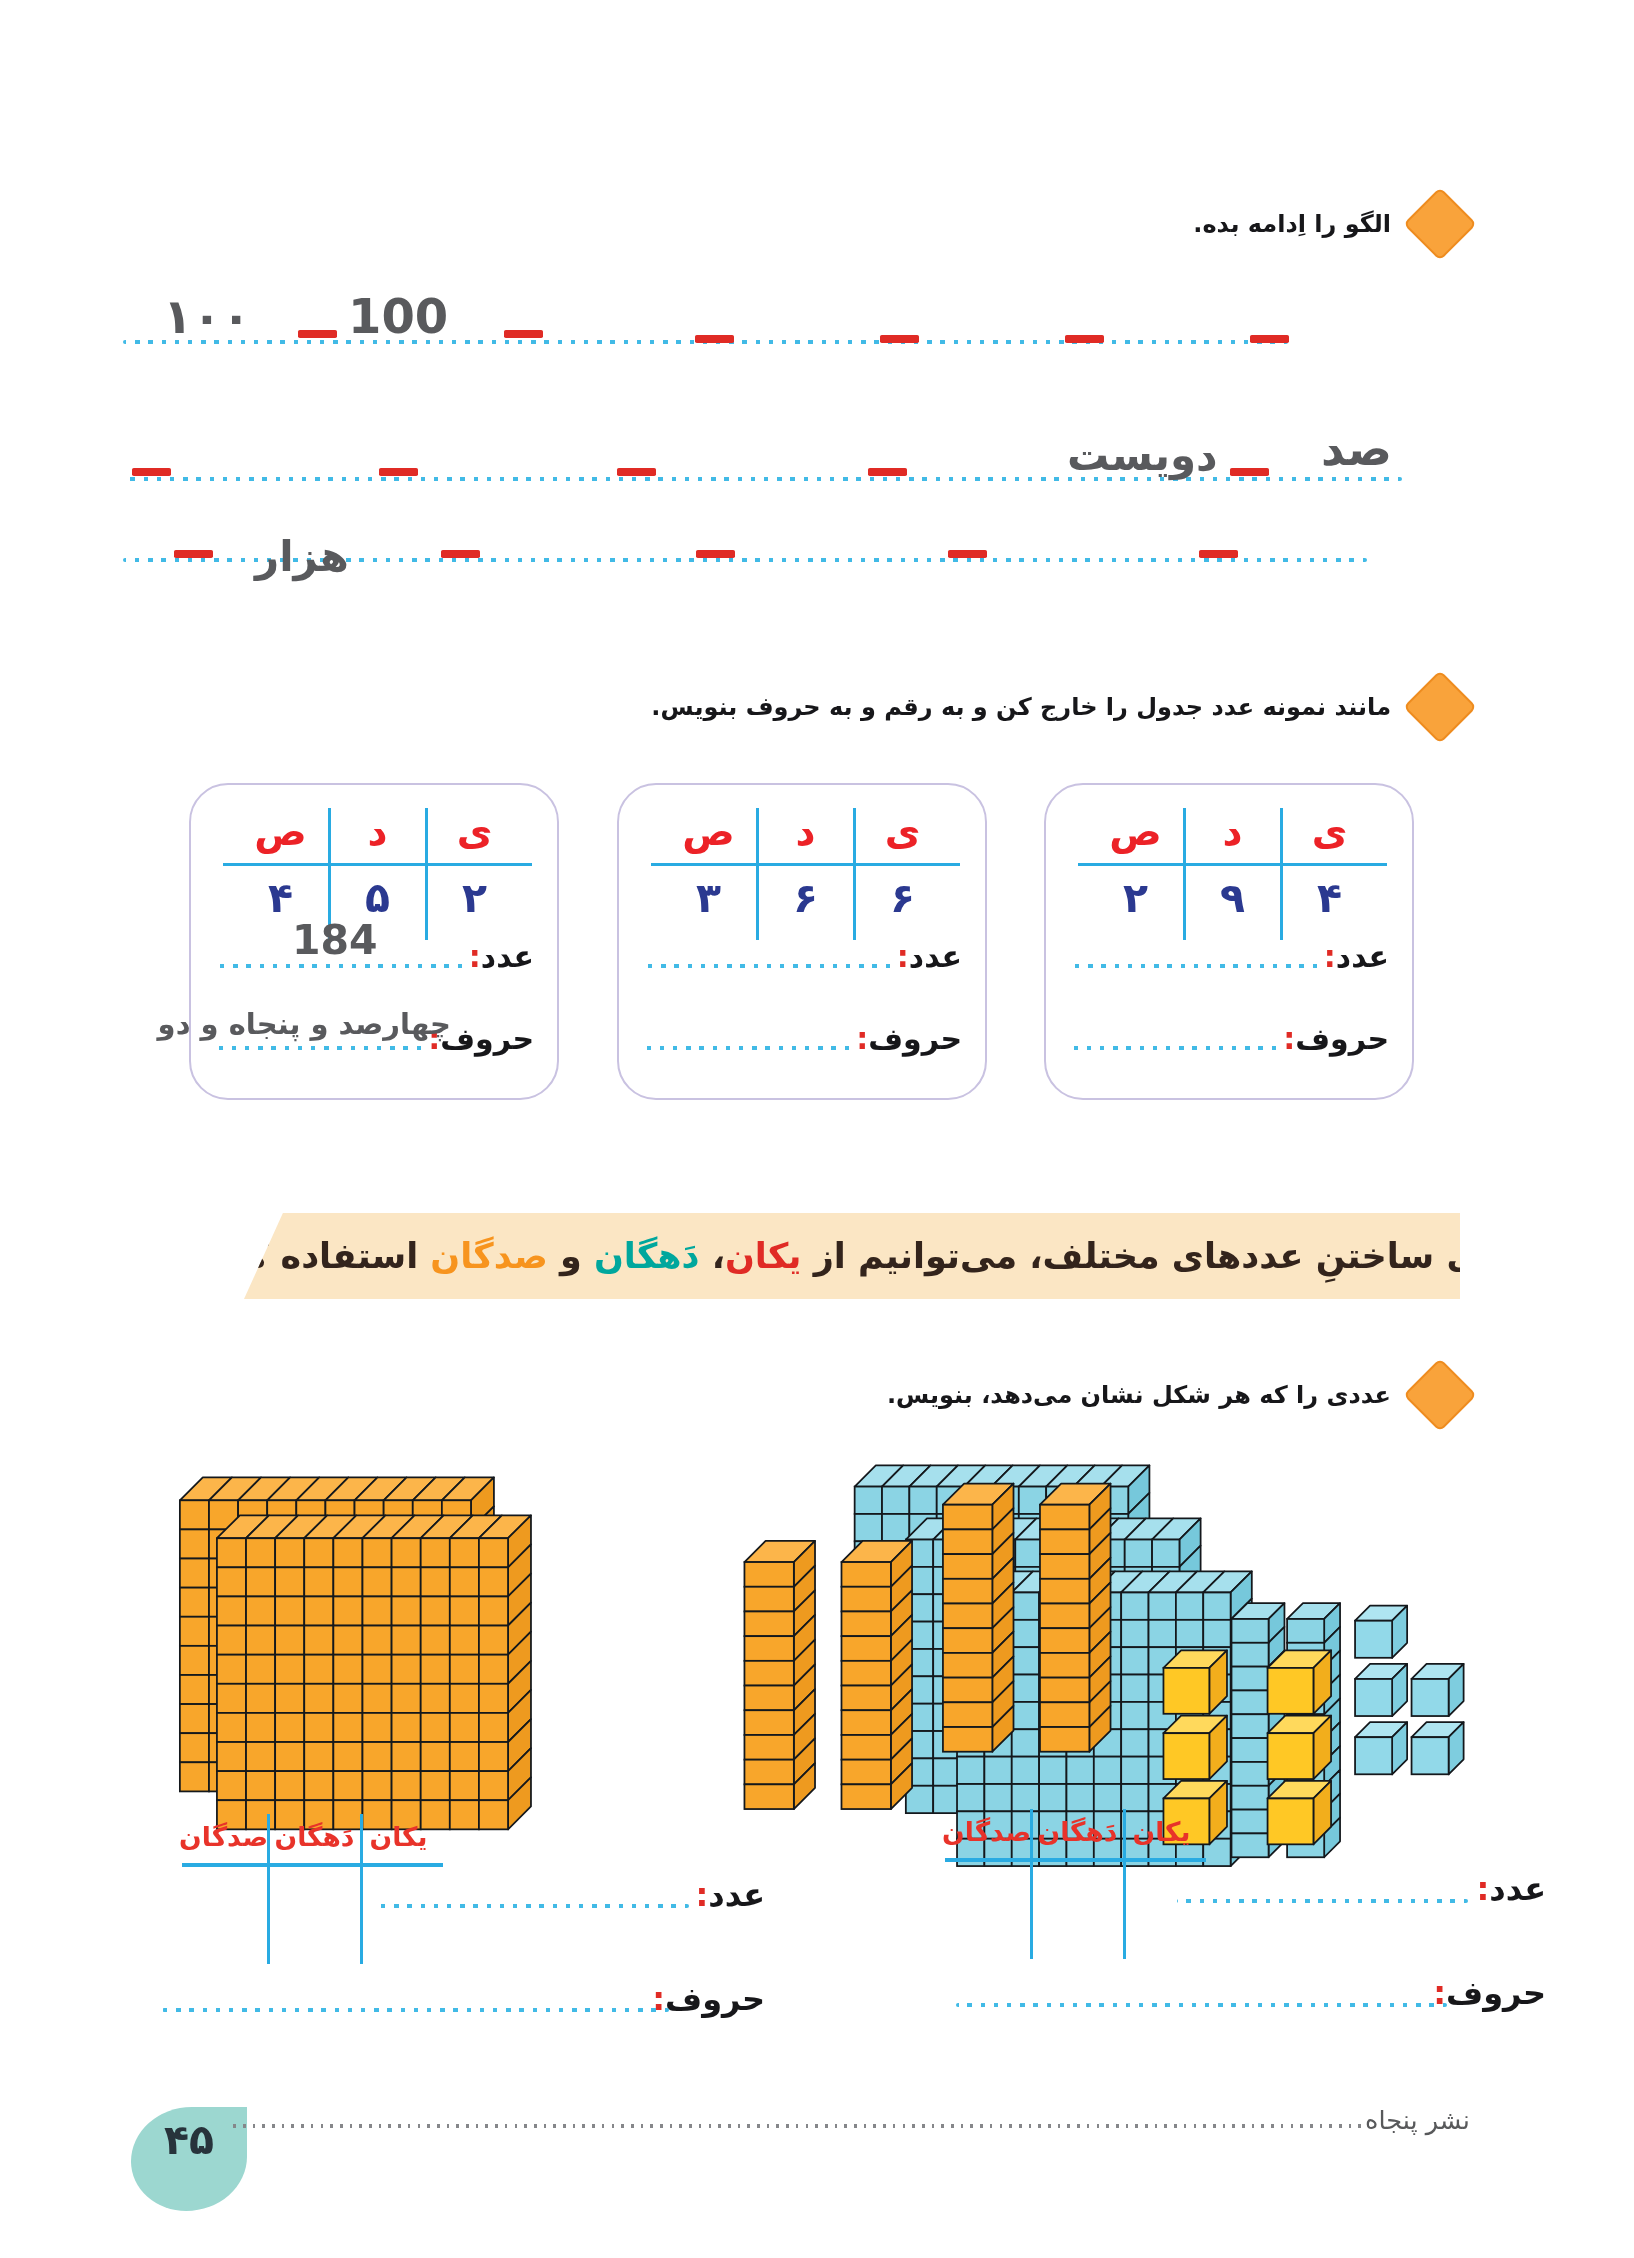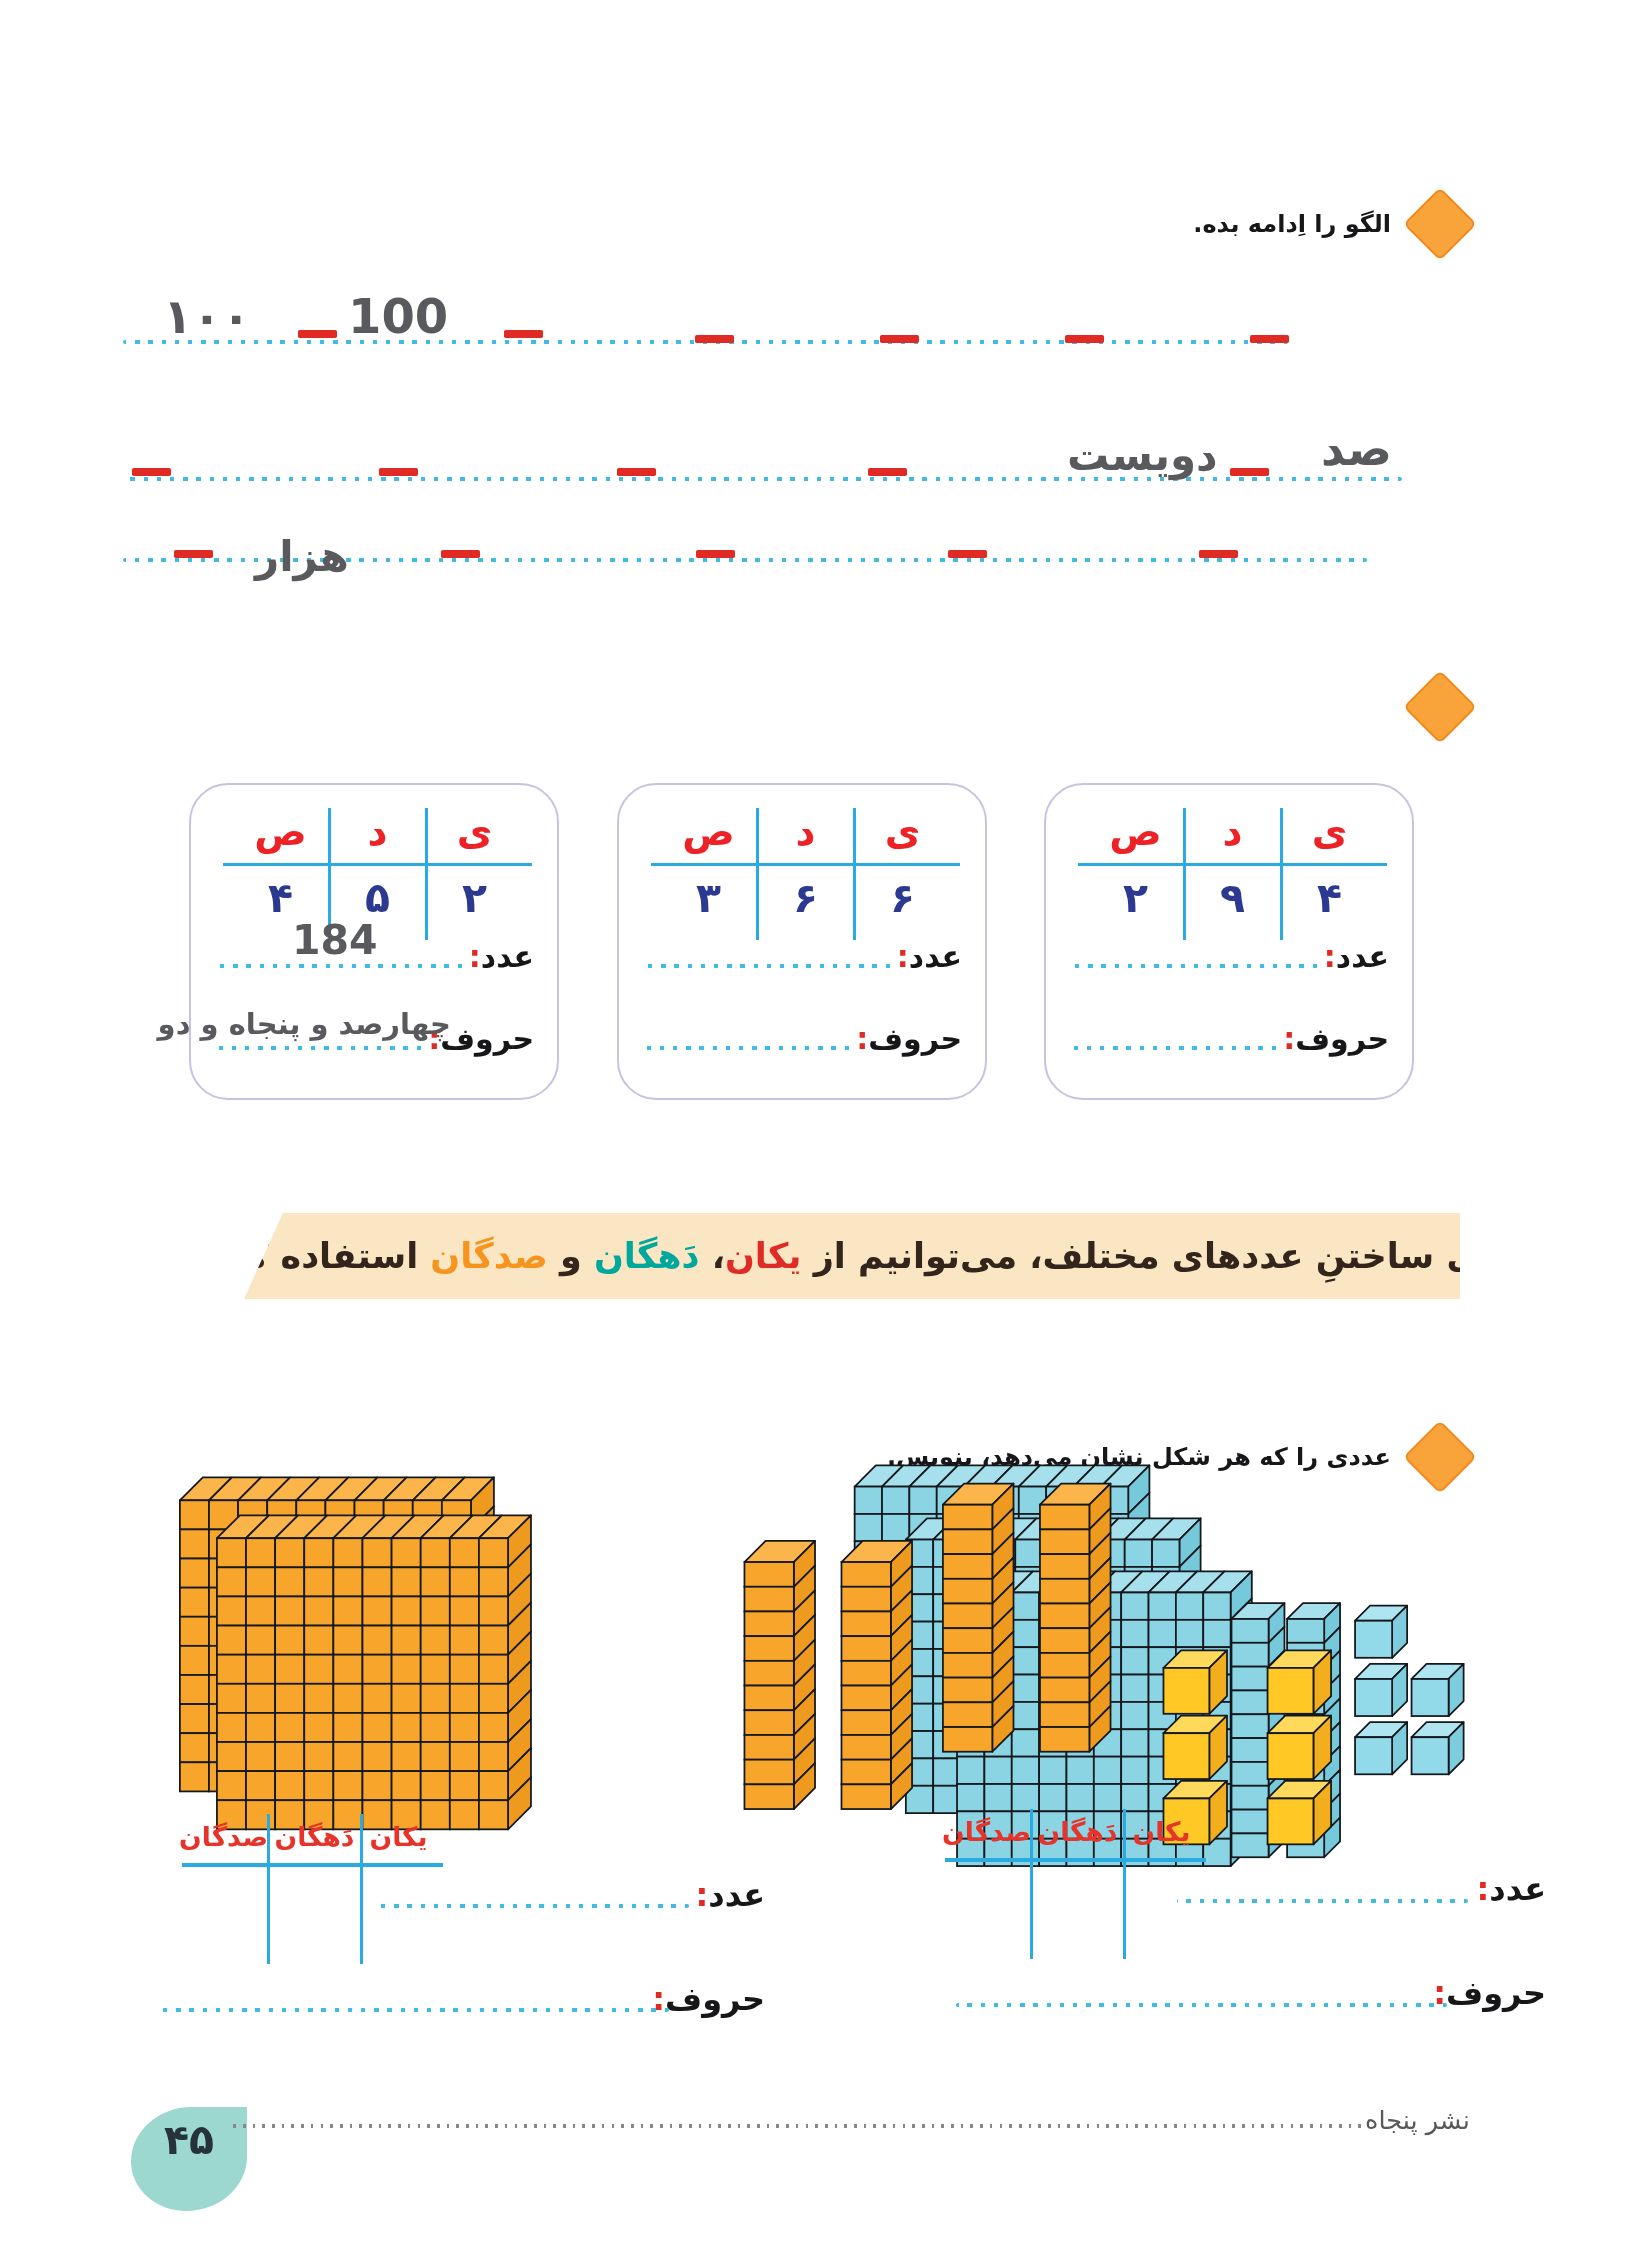--- a/index.html
+++ b/index.html
@@ -105,20 +105,21 @@
     <span class="hand" style="left:132px;top:16px;font-size:42px;">هزار</span>
     <span class="rdash" style="left:51px;top:34px;"></span>
     <span class="rdash" style="left:318px;top:34px;"></span>
     <span class="rdash" style="left:573px;top:34px;"></span>
     <span class="rdash" style="left:825px;top:34px;"></span>
     <span class="rdash" style="left:1076px;top:34px;"></span>
   </div>
 
   <div class="sec-header" style="top:681px;right:168px;">
     <span class="diamond"></span>
+    <span class="sec-title">مانند نمونه عدد جدول را خارج کن و به رقم و به حروف بنویس.</span>
   </div>
 
   <div class="card" style="left:1045px;top:783px;">
     <div class="pv-grid">
       <div class="pv-hline"></div>
       <div class="pv-vline v1"></div>
       <div class="pv-vline v2"></div>
       <div class="pv-col c0">
           <span class="pv-head">ی</span>
           <span class="pv-val">۴</span>
@@ -203,21 +204,21 @@
       <div class="line"></div>
     </div>
     <span class="hand" style="top:131px;left:101px;font-size:41px;">184</span>
     <span class="hand" style="top:222px;right:106px;font-size:29px;">چهارصد و پنجاه و دو</span>
   </div>
 
   <div id="note-banner">
     <span class="txt"><span>برای ساختنِ عددهای مختلف، می‌توانیم از </span><span class="w-red">یکان</span><span>، </span><span class="w-teal">دَهگان</span><span> و </span><span class="w-orange">صدگان</span><span> استفاده کنیم.</span></span>
   </div>
 
-  <div class="sec-header" style="top:1431px;right:168px;justify-content:space-between;">
+  <div class="sec-header" style="top:1369px;right:168px;justify-content:space-between;">
     <span class="diamond"></span>
     <span class="sec-title">عددی را که هر شکل نشان می‌دهد، بنویس.</span>
   </div>
 
   <svg class="fig-svg" style="left:838px;top:1438px;" width="759" height="459" viewBox="0 0 860 520">
       <path d="M20 55L44 31L75 31L51 55Z" fill="#A6E0ED" stroke="#14181C" stroke-width="2" stroke-linejoin="round"></path>
       <path d="M51 55L75 31L106 31L82 55Z" fill="#A6E0ED" stroke="#14181C" stroke-width="2" stroke-linejoin="round"></path>
       <path d="M82 55L106 31L137 31L113 55Z" fill="#A6E0ED" stroke="#14181C" stroke-width="2" stroke-linejoin="round"></path>
       <path d="M113 55L137 31L168 31L144 55Z" fill="#A6E0ED" stroke="#14181C" stroke-width="2" stroke-linejoin="round"></path>
       <path d="M144 55L168 31L199 31L175 55Z" fill="#A6E0ED" stroke="#14181C" stroke-width="2" stroke-linejoin="round"></path>

